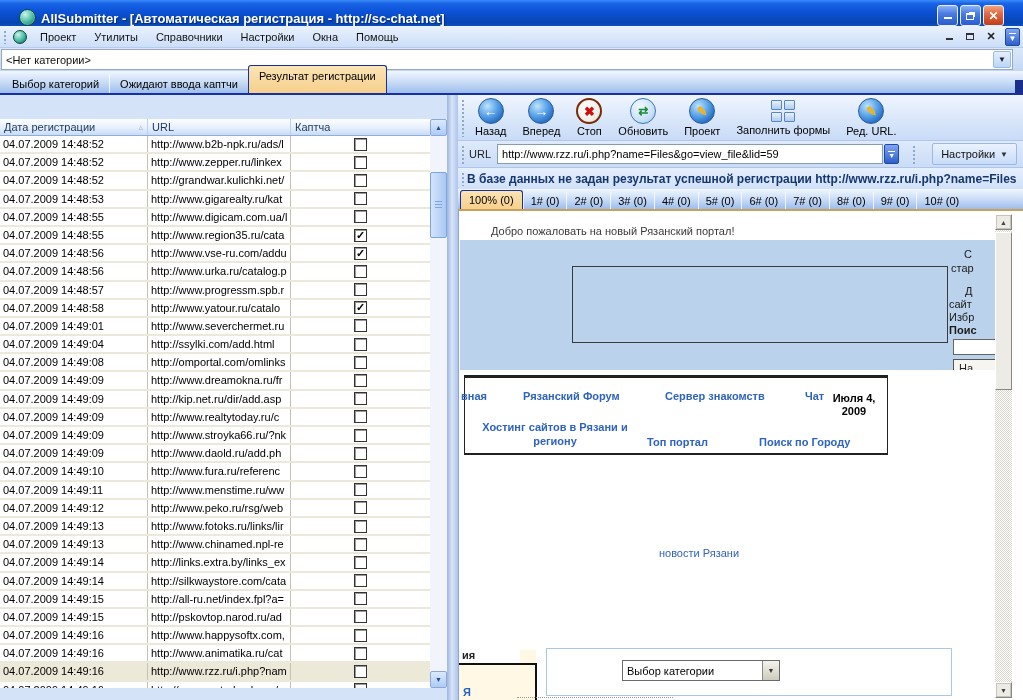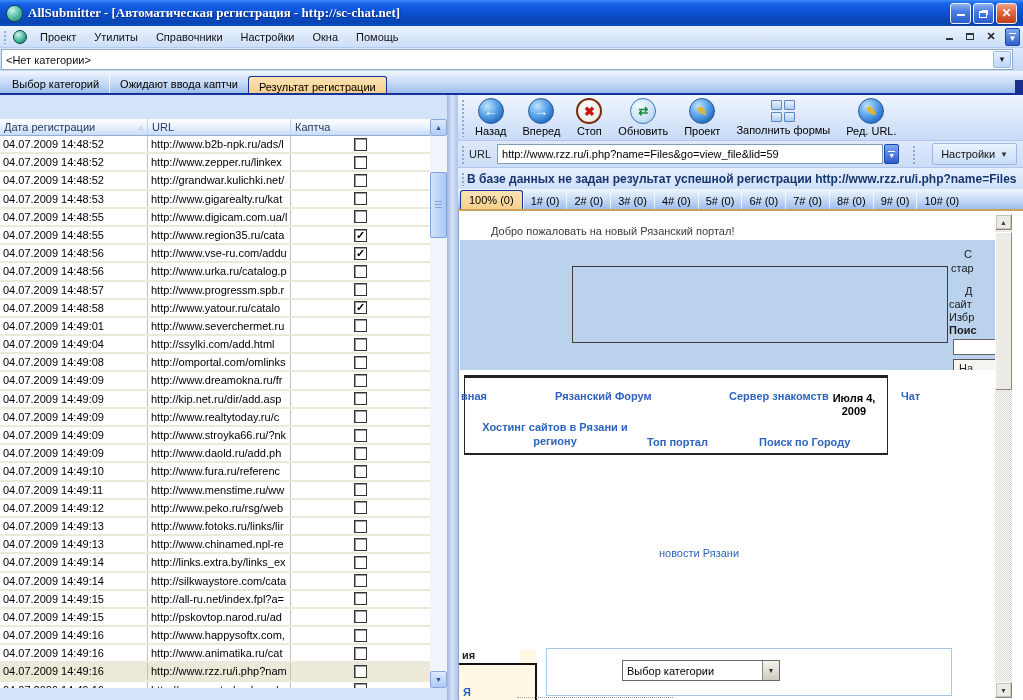--- a/index.html
+++ b/index.html
@@ -1,23 +1,23 @@
 <!DOCTYPE html>
 <html><head>
 <meta charset="utf-8">
 <style>
   html,body{margin:0;padding:0;background:#6B8CC8;}
   *{box-sizing:border-box;}
   .window{position:relative;width:1023px;height:700px;overflow:hidden;
     font-family:"Liberation Sans",sans-serif;font-size:11px;background:#D4E3F8;}
 
   
-  .titlebar{position:absolute;left:0;top:0;right:0;height:26px;display:flex;align-items:center;
+  .titlebar{position:absolute;left:0;top:0;right:0;height:26px;display:flex;align-items:flex-end;
     background:linear-gradient(180deg,#3B8BF8 0%,#1862E6 14%,#0C52D6 45%,#0845B2 88%,#0A50C4 100%);
-    padding:0 4px;font-family:Liberation Serif, serif;}
+    padding:0 17px;}
   .app-icon{width:17px;height:17px;border-radius:50%;margin:0 5px 0 2px;flex:0 0 auto;
     background:radial-gradient(circle at 35% 30%,#CFF3EA,#5BC4AE 45%,#1E8A74 80%,#10604E);
     border:1px solid #0A4A3C;box-shadow:0 0 2px rgba(255,255,255,.6) inset;}
   .title-text{color:#fff;font-weight:bold;font-size:13px;text-shadow:1px 1px 1px #04277E;
     white-space:nowrap;overflow:hidden;flex:1;}
   .winbtns{display:flex;gap:2px;margin-right:2px;}
   .wbtn{width:21px;height:21px;border-radius:3px;border:1px solid #E8F0FC;display:flex;
     align-items:center;justify-content:center;color:#fff;font-weight:bold;font-size:11px;
     background:linear-gradient(180deg,#8FB2F2 0%,#4A7CE2 40%,#2A5CCE 100%);box-shadow:0 1px 1px rgba(0,0,0,.3);}
   .wbtn.close{background:linear-gradient(180deg,#F0A384 0%,#E06A42 40%,#C23C18 100%);}
@@ -54,21 +54,21 @@
 
   
   .tabstrip{position:absolute;display:flex;align-items:flex-end;
     background:linear-gradient(180deg,#F0F6FE 0%,#C6DAF6 55%,#9DBDEC 100%);
     border-bottom:2px solid #16309C;padding-left:2px;}
   .tabs-main{left:0;top:71px;right:0;height:24px;}
   .tabs-sub{left:0;top:95px;width:447px;height:24px;}
   .tab{padding:4px 10px 3px 10px;color:#000;border-left:1px solid rgba(255,255,255,.75);white-space:nowrap;}
   .tab:first-child{border-left:none;}
   .tab.active{background:linear-gradient(180deg,#FBE4B5,#F6CF8C);border:1px solid #16309C;border-bottom:none;
-    border-radius:3px 3px 0 0;padding:4px 10px 0 10px;}
+    border-radius:3px 3px 0 0;padding:4px 10px 11px 10px;}
   .endcap{position:absolute;right:0;bottom:0;width:8px;height:13px;background:#1A2F8C;}
 
   
   .left-pane{position:absolute;left:0;top:119px;width:447px;bottom:12px;background:#fff;}
   .grid-header{position:absolute;left:0;top:0;width:430px;height:17px;display:flex;
     background:linear-gradient(180deg,#FEFEFF,#E6EFFC 55%,#C8DCF8);border-bottom:1px solid #92ACD2;color:#1A365E;}
   .gh{padding:2px 4px;border-right:1px solid #BDD2EE;display:flex;align-items:center;}
   .gh.c1{width:148px;}
   .gh.c2{width:143px;}
   .gh.c3{flex:1;border-right:none;}
@@ -149,21 +149,21 @@
   .bx.b2{left:491px;top:22px;}
   .bx.b3{left:505px;top:45px;}
   .bx.b4{left:489px;top:58px;}
   .bx.b5{left:489px;top:71px;}
   .bx.b6{left:489px;top:84px;font-weight:bold;}
   .bx-input{position:absolute;left:493px;top:99px;width:70px;height:16px;background:#fff;border:1px solid #666;}
   .bx-btn{position:absolute;left:493px;top:119px;width:52px;height:18px;background:#F6F5F0;border:1px solid #555;
     display:flex;align-items:center;padding-left:5px;color:#222;}
   .navtable{position:absolute;left:5px;top:164px;width:424px;height:80px;
     border-top:3px solid #222;border-bottom:2px solid #222;border-left:1px solid #222;border-right:1px solid #222;}
-  .nav-row1{position:absolute;left:-4px;top:12px;display:flex;align-items:flex-end;gap:32px;}
+  .nav-row1{position:absolute;left:-4px;top:12px;display:flex;align-items:flex-end;}
   .nav-row1 .nl{margin-right:0;}
   .nl{color:#2E63BE;font-weight:bold;white-space:nowrap;}
   .nl.r1a{width:62px;}
   .nl.r1b{width:142px;}
   .nl.r1c{width:140px;}
   .nl.r1d{width:38px;}
   .nav-date{position:absolute;right:4px;top:14px;width:58px;text-align:center;font-weight:bold;color:#000;line-height:13px;}
   .nav-row2{position:absolute;left:14px;top:42px;display:flex;align-items:flex-end;}
   .nl.r2a{width:152px;text-align:center;white-space:normal;line-height:14px;}
   .nl.r2b{width:112px;margin-left:16px;}

